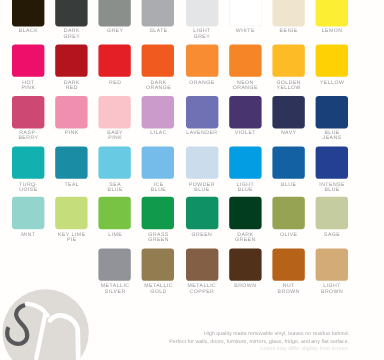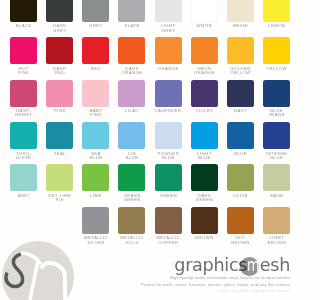--- a/index.html
+++ b/index.html
@@ -341,22 +341,19 @@
 
   <div class="logo">
     <svg width="80" height="80" viewBox="0 0 80 80" style="left:-2px;top:-1px;">
       <path fill="none" stroke="#ffffff" stroke-width="3.4" stroke-linecap="round" d="M22.4 13.0 C29.6 13.8 36.2 17.2 39.8 23.0"></path>
       <path fill="none" stroke="#ffffff" stroke-width="3.6" stroke-linecap="round" d="M37.8 21.6 L30.2 58.6"></path>
       <path fill="none" stroke="#ffffff" stroke-width="4.0" stroke-linecap="round" d="M41.8 27.0 C44.4 23.6 49.0 22.2 53.2 23.2 C59.6 24.7 64.6 29.8 64.8 35.4 L65.2 59"></path>
       <path fill="none" stroke="#58585b" stroke-width="3.5" stroke-linecap="butt" d="M20.8 14.2 C16.4 15.6 13.6 18.6 13.4 21.8 C13.1 26.4 18.6 29.6 21.0 33.6 C23.7 38.2 23.4 44.1 18.2 46.0 C12.4 48.1 6.3 43.7 6.0 38.4 C5.9 36.2 6.3 34.2 7.0 32.6"></path>
     </svg>
   </div>
 
-  <div class="brand">
-    <div class="wordmark"><span class="hl-circle"></span><span class="wm-seg">graphic</span><span class="wm-hl">s</span><span class="wm-hl2">m</span><span class="wm-seg">esh</span></div>
-  </div>
 
   <div class="tagline">
     <div>High quality matte removable vinyl, leaves no residue behind.</div>
     <div>Perfect for walls, doors, furniture, mirrors, glass, fridge, and any flat surface.</div>
     <div class="tl3">Colors may differ slightly from screen.</div>
   </div>
 </div>
 
 </body></html>

